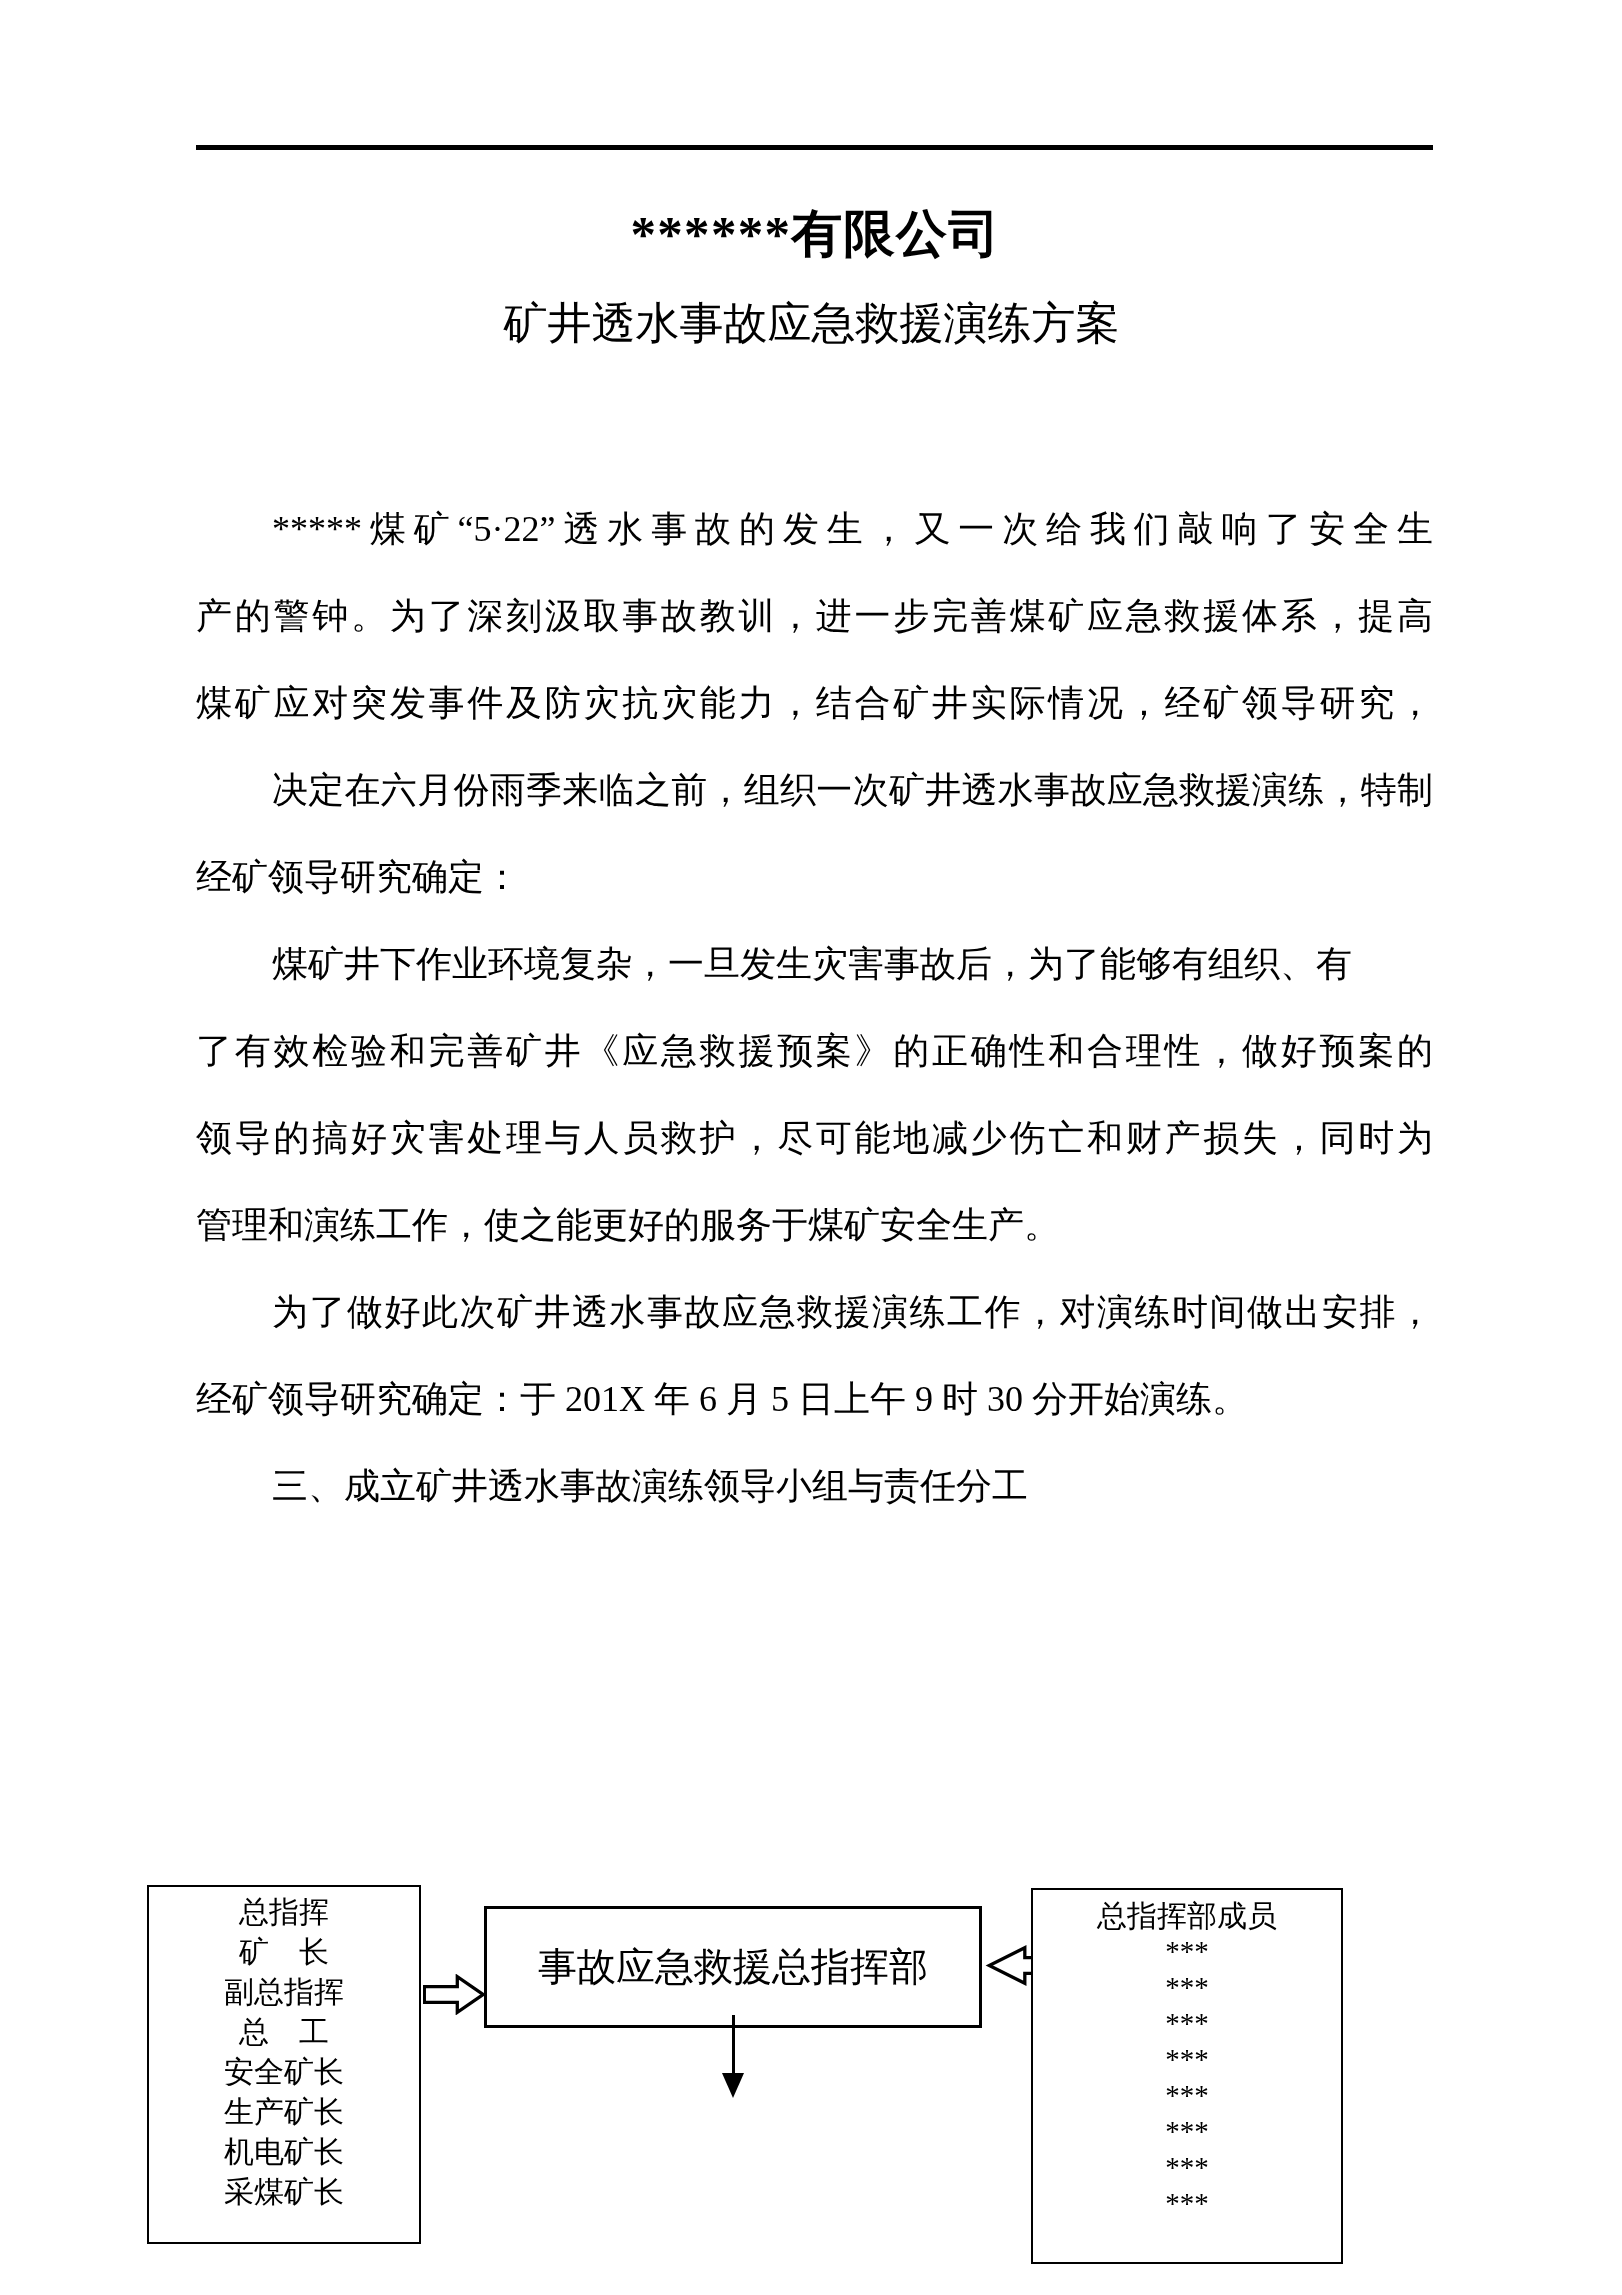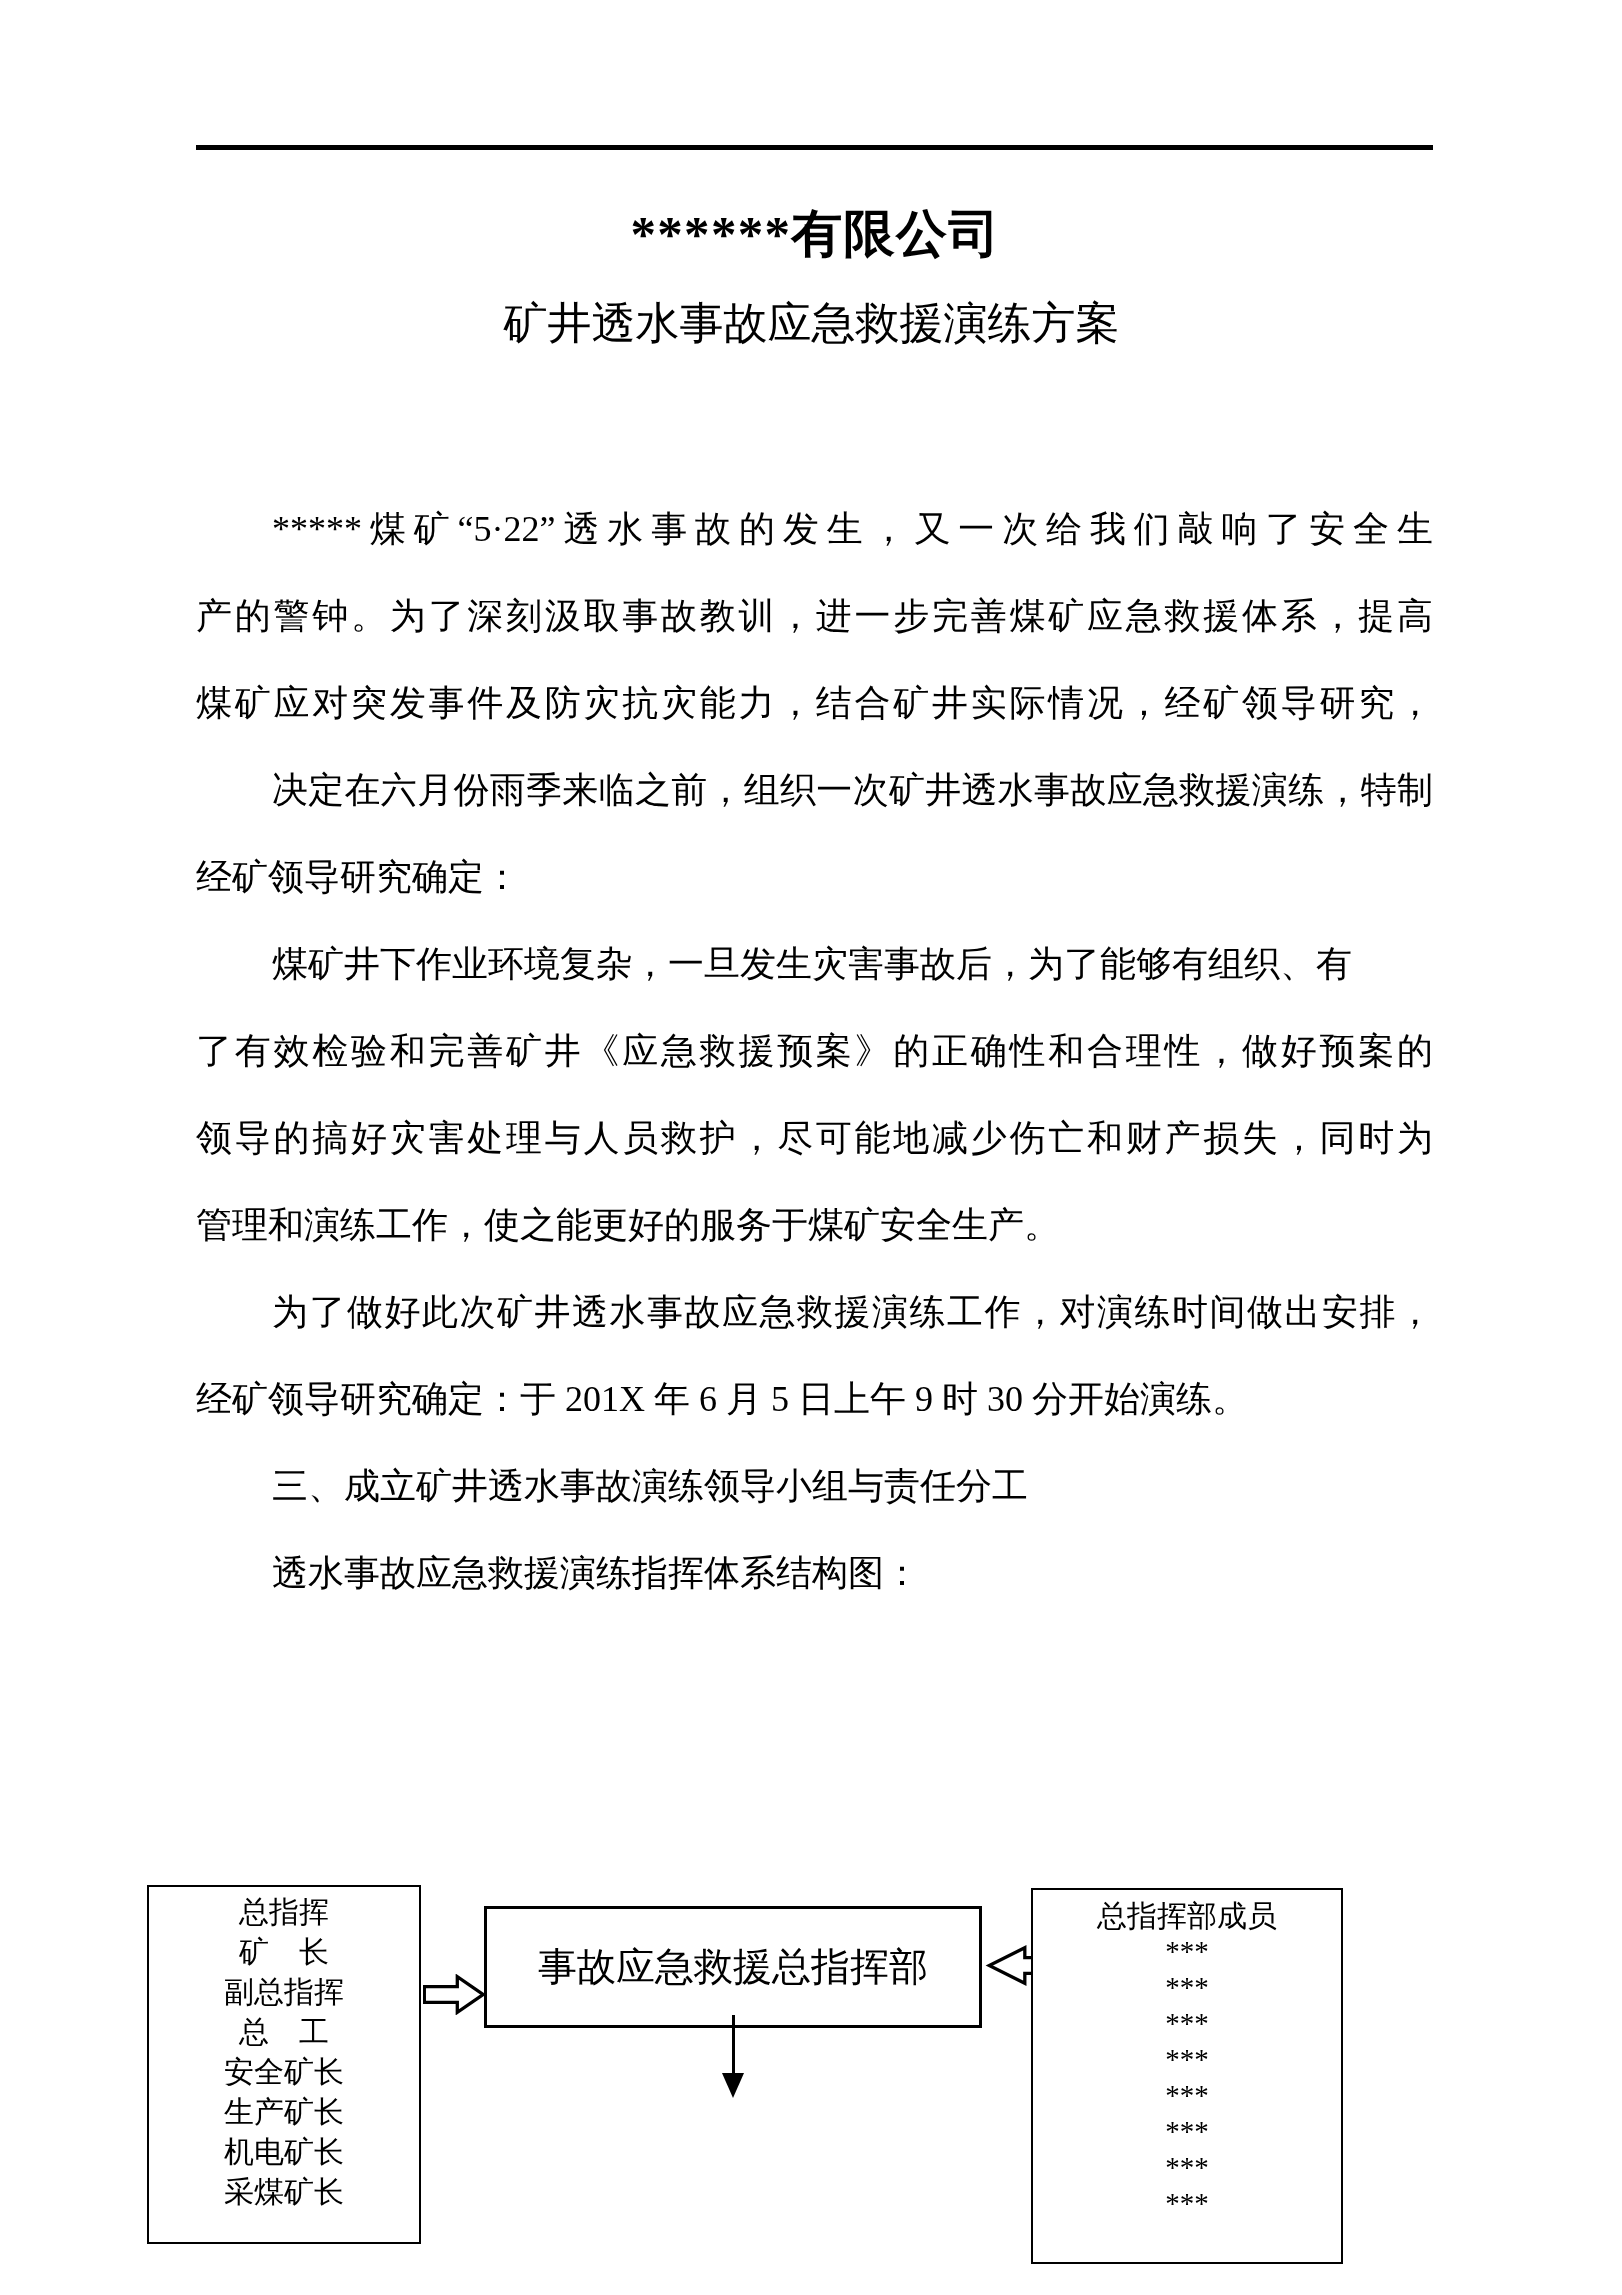--- a/index.html
+++ b/index.html
@@ -108,21 +108,20 @@
     <div class="line j">煤矿应对突发事件及防灾抗灾能力，结合矿井实际情况，经矿领导研究，</div>
     <div class="line indent j">决定在六月份雨季来临之前，组织一次矿井透水事故应急救援演练，特制</div>
     <div class="line">经矿领导研究确定：</div>
     <div class="line indent">煤矿井下作业环境复杂，一旦发生灾害事故后，为了能够有组织、有</div>
     <div class="line j">了有效检验和完善矿井《应急救援预案》的正确性和合理性，做好预案的</div>
     <div class="line j">领导的搞好灾害处理与人员救护，尽可能地减少伤亡和财产损失，同时为</div>
     <div class="line">管理和演练工作，使之能更好的服务于煤矿安全生产。</div>
     <div class="line indent j">为了做好此次矿井透水事故应急救援演练工作，对演练时间做出安排，</div>
     <div class="line">经矿领导研究确定：于 201X 年 6 月 5 日上午 9 时 30 分开始演练。</div>
     <div class="line indent">三、成立矿井透水事故演练领导小组与责任分工</div>
-    <div class="line indent">透水事故应急救援演练指挥体系结构图：</div>
   </div>
 
   <div class="dg-box left-box">
     <div>总指挥</div>
     <div>矿　长</div>
     <div>副总指挥</div>
     <div>总　工</div>
     <div>安全矿长</div>
     <div>生产矿长</div>
     <div>机电矿长</div>

